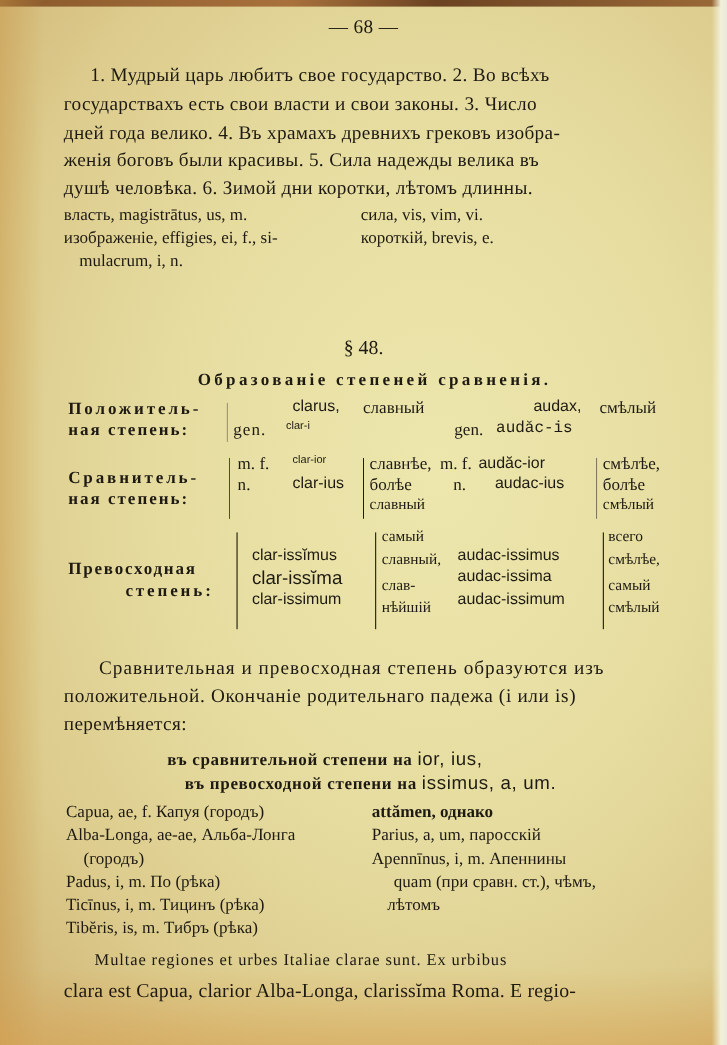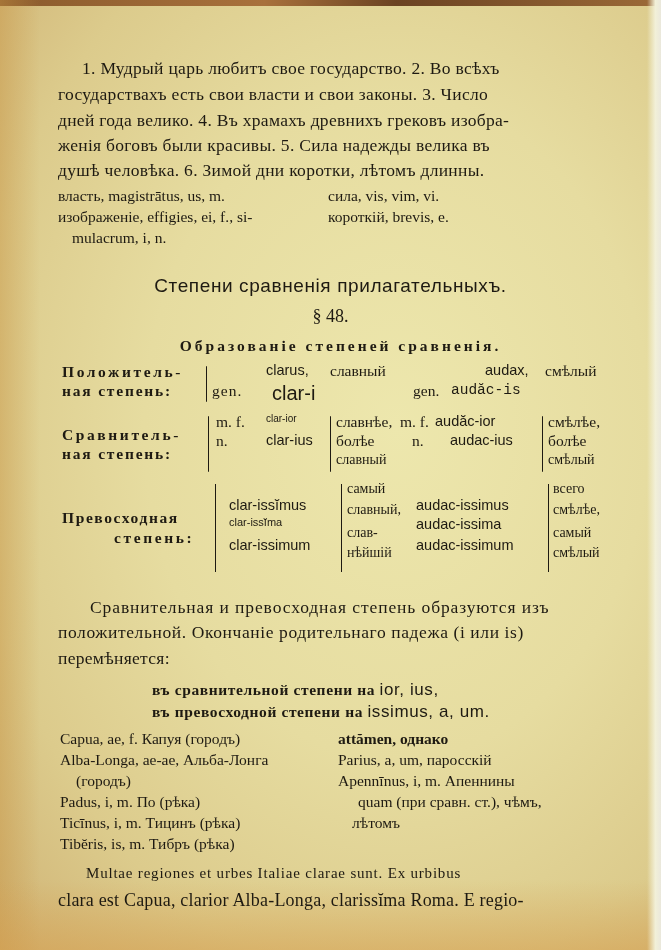--- a/index.html
+++ b/index.html
@@ -40,51 +40,51 @@
   }
   .bar { position:absolute; border-left:1.5px solid #1e1a12; }
 </style>
 </head>
 <body>
 
 <div class="page">
   <div class="left-shade"></div>
   <div class="bottom-shade"></div>
 
+  <div class="abs center t" style="top:14px;">— 68 —</div>
 
   <div>
     <div class="abs t" style="left:82px; top:58px;">1. Мудрый царь любитъ свое государство. 2. Во всѣхъ</div>
     <div class="abs t" style="left:58px; top:84px;">государствахъ есть свои власти и свои законы. 3. Число</div>
     <div class="abs t" style="left:58px; top:110px;">дней года велико. 4. Въ храмахъ древнихъ грековъ изобра-</div>
     <div class="abs t" style="left:58px; top:135px;">женія боговъ были красивы. 5. Сила надежды велика въ</div>
     <div class="abs t" style="left:58px; top:160px;">душѣ человѣка. 6. Зимой дни коротки, лѣтомъ длинны.</div>
   </div>
 
   <div>
     <div class="abs s" style="left:58px; top:187px;">власть, magistrātus, us, m.</div>
     <div class="abs s" style="left:58px; top:208px;">изображеніе, effigies, ei, f., si-</div>
     <div class="abs s" style="left:72px; top:229px;">mulacrum, i, n.</div>
     <div class="abs s" style="left:328px; top:187px;">сила, vis, vim, vi.</div>
     <div class="abs s" style="left:328px; top:208px;">короткій, brevis, e.</div>
   </div>
 
-  <div class="abs center" style="top:275px; font-size:19px; font-family:'Liberation Sans','DejaVu Sans',sans-serif; letter-spacing:0.6px;">Степени сравненія прилагательныхъ.</div>
   <div class="abs center" style="top:306px; font-size:18px;">§ 48.</div>
   <div class="abs center" style="top:337px; font-size:15.5px; letter-spacing:3px; font-weight:bold; padding-left:10px;">Образованіе степеней сравненія.</div>
 
   <div>
     <div class="abs s sp" style="left:62px; top:363px; font-weight:bold;">Положитель-</div>
     <div class="abs s sp" style="left:62px; top:382px; font-weight:bold; letter-spacing:1.8px;">ная степень:</div>
     <div class="brace" style="left:206px; top:366px; height:36px;"></div>
     <div class="abs s" style="left:266px; top:362px; font-family:'Liberation Sans',sans-serif; font-size:14.5px;">clarus,</div>
     <div class="abs s" style="left:330px; top:362px;">славный</div>
     <div class="abs s" style="left:485px; top:362px; font-family:'Liberation Sans',sans-serif; font-size:14.5px;">audax,</div>
     <div class="abs s" style="left:545px; top:362px;">смѣлый</div>
     <div class="abs s" style="left:212px; top:382px; letter-spacing:1px;">gen.</div>
-    <div class="abs s" style="left:272px; top:382px; font-family:'Liberation Sans',sans-serif; font-size:20px;">clar-i</div>
+    <div class="abs s" style="left:260px; top:382px; font-family:'Liberation Sans',sans-serif; font-size:10px;">clar-i</div>
     <div class="abs s" style="left:413px; top:382px;">gen.</div>
     <div class="abs s" style="left:451px; top:382px; font-family:Liberation Mono, monospace; font-size:14.5px;">audăc-is</div>
   </div>
 
   <div>
     <div class="abs s sp" style="left:62px; top:426px; font-weight:bold;">Сравнитель-</div>
     <div class="abs s sp" style="left:62px; top:445px; font-weight:bold; letter-spacing:1.8px;">ная степень:</div>
     <div class="brace" style="left:208px; top:416px; height:56px;"></div>
     <div class="abs s" style="left:216px; top:413px;">m. f.</div>
     <div class="abs s" style="left:216px; top:432px;">n.</div>
@@ -102,21 +102,21 @@
     <div class="abs s" style="left:548px; top:413px;">смѣлѣе,</div>
     <div class="abs s" style="left:548px; top:432px;">болѣе</div>
     <div class="abs s" style="left:548px; top:452px; font-size:14px;">смѣлый</div>
   </div>
 
   <div>
     <div class="abs s sp" style="left:62px; top:509px; font-weight:bold; letter-spacing:1.6px;">Превосходная</div>
     <div class="abs s sp" style="left:82px; top:529px; font-weight:bold;margin-left:32px;">степень:</div>
     <div class="bar" style="left:215px; top:484px; height:88px;"></div>
     <div class="abs s" style="left:229px; top:497px; font-family:'Liberation Sans',sans-serif; font-size:14.5px;">clar-issĭmus</div>
-    <div class="abs s" style="left:229px; top:516px; font-family:'Liberation Sans',sans-serif; font-size:11px;">clar-issĭma</div>
+    <div class="abs s" style="left:229px; top:516px; font-family:'Liberation Sans',sans-serif; font-size:17px;">clar-issĭma</div>
     <div class="abs s" style="left:229px; top:537px; font-family:'Liberation Sans',sans-serif; font-size:14.5px;">clar-issimum</div>
     <div class="bar" style="left:341px; top:484px; height:88px;"></div>
     <div class="abs s" style="left:347px; top:481px; font-size:14px;">самый</div>
     <div class="abs s" style="left:347px; top:502px; font-size:14px;">славный,</div>
     <div class="abs s" style="left:347px; top:525px; font-size:14px;">слав-</div>
     <div class="abs s" style="left:347px; top:545px; font-size:14px;">нѣйшій</div>
     <div class="abs s" style="left:416px; top:497px; font-family:'Liberation Sans',sans-serif; font-size:14.5px;">audac-issimus</div>
     <div class="abs s" style="left:416px; top:516px; font-family:'Liberation Sans',sans-serif; font-size:14.5px;">audac-issima</div>
     <div class="abs s" style="left:416px; top:537px; font-family:'Liberation Sans',sans-serif; font-size:14.5px;">audac-issimum</div>
     <div class="bar" style="left:548px; top:484px; height:88px;"></div>
@@ -126,21 +126,21 @@
     <div class="abs s" style="left:553px; top:545px; font-size:14px;">смѣлый</div>
   </div>
 
   <div>
     <div class="abs t" style="left:90px; top:597px; letter-spacing:0.9px;">Сравнительная и превосходная степень образуются изъ</div>
     <div class="abs t" style="left:58px; top:622px; letter-spacing:0.6px;">положительной. Окончаніе родительнаго падежа (i или is)</div>
     <div class="abs t" style="left:58px; top:648px;">перемѣняется:</div>
     <div class="abs s" style="left:152px; top:680px; font-weight:bold; letter-spacing:0.6px;">
       <span>въ сравнительной степени на </span><span style="font-family:'Liberation Sans',sans-serif; font-size:17px; font-weight:normal;">ior, ius,</span>
     </div>
-    <div class="abs s" style="left:152px; top:702px; font-weight:bold; letter-spacing:0.6px;text-align:center;">
+    <div class="abs s" style="left:168px; top:702px; font-weight:bold; letter-spacing:0.6px;text-align:center;">
       <span>въ превосходной степени на </span><span style="font-family:'Liberation Sans',sans-serif; font-size:17px; font-weight:normal;">issimus, a, um.</span>
     </div>
   </div>
 
   <div>
     <div class="abs s" style="left:60px; top:730px;">Capua, ae, f. Капуя (городъ)</div>
     <div class="abs s" style="left:60px; top:751px;">Alba-Longa, ae-ae, Альба-Лонга</div>
     <div class="abs s" style="left:76px; top:772px;">(городъ)</div>
     <div class="abs s" style="left:60px; top:793px;">Padus, i, m. По (рѣка)</div>
     <div class="abs s" style="left:60px; top:814px;">Ticīnus, i, m. Тицинъ (рѣка)</div>

